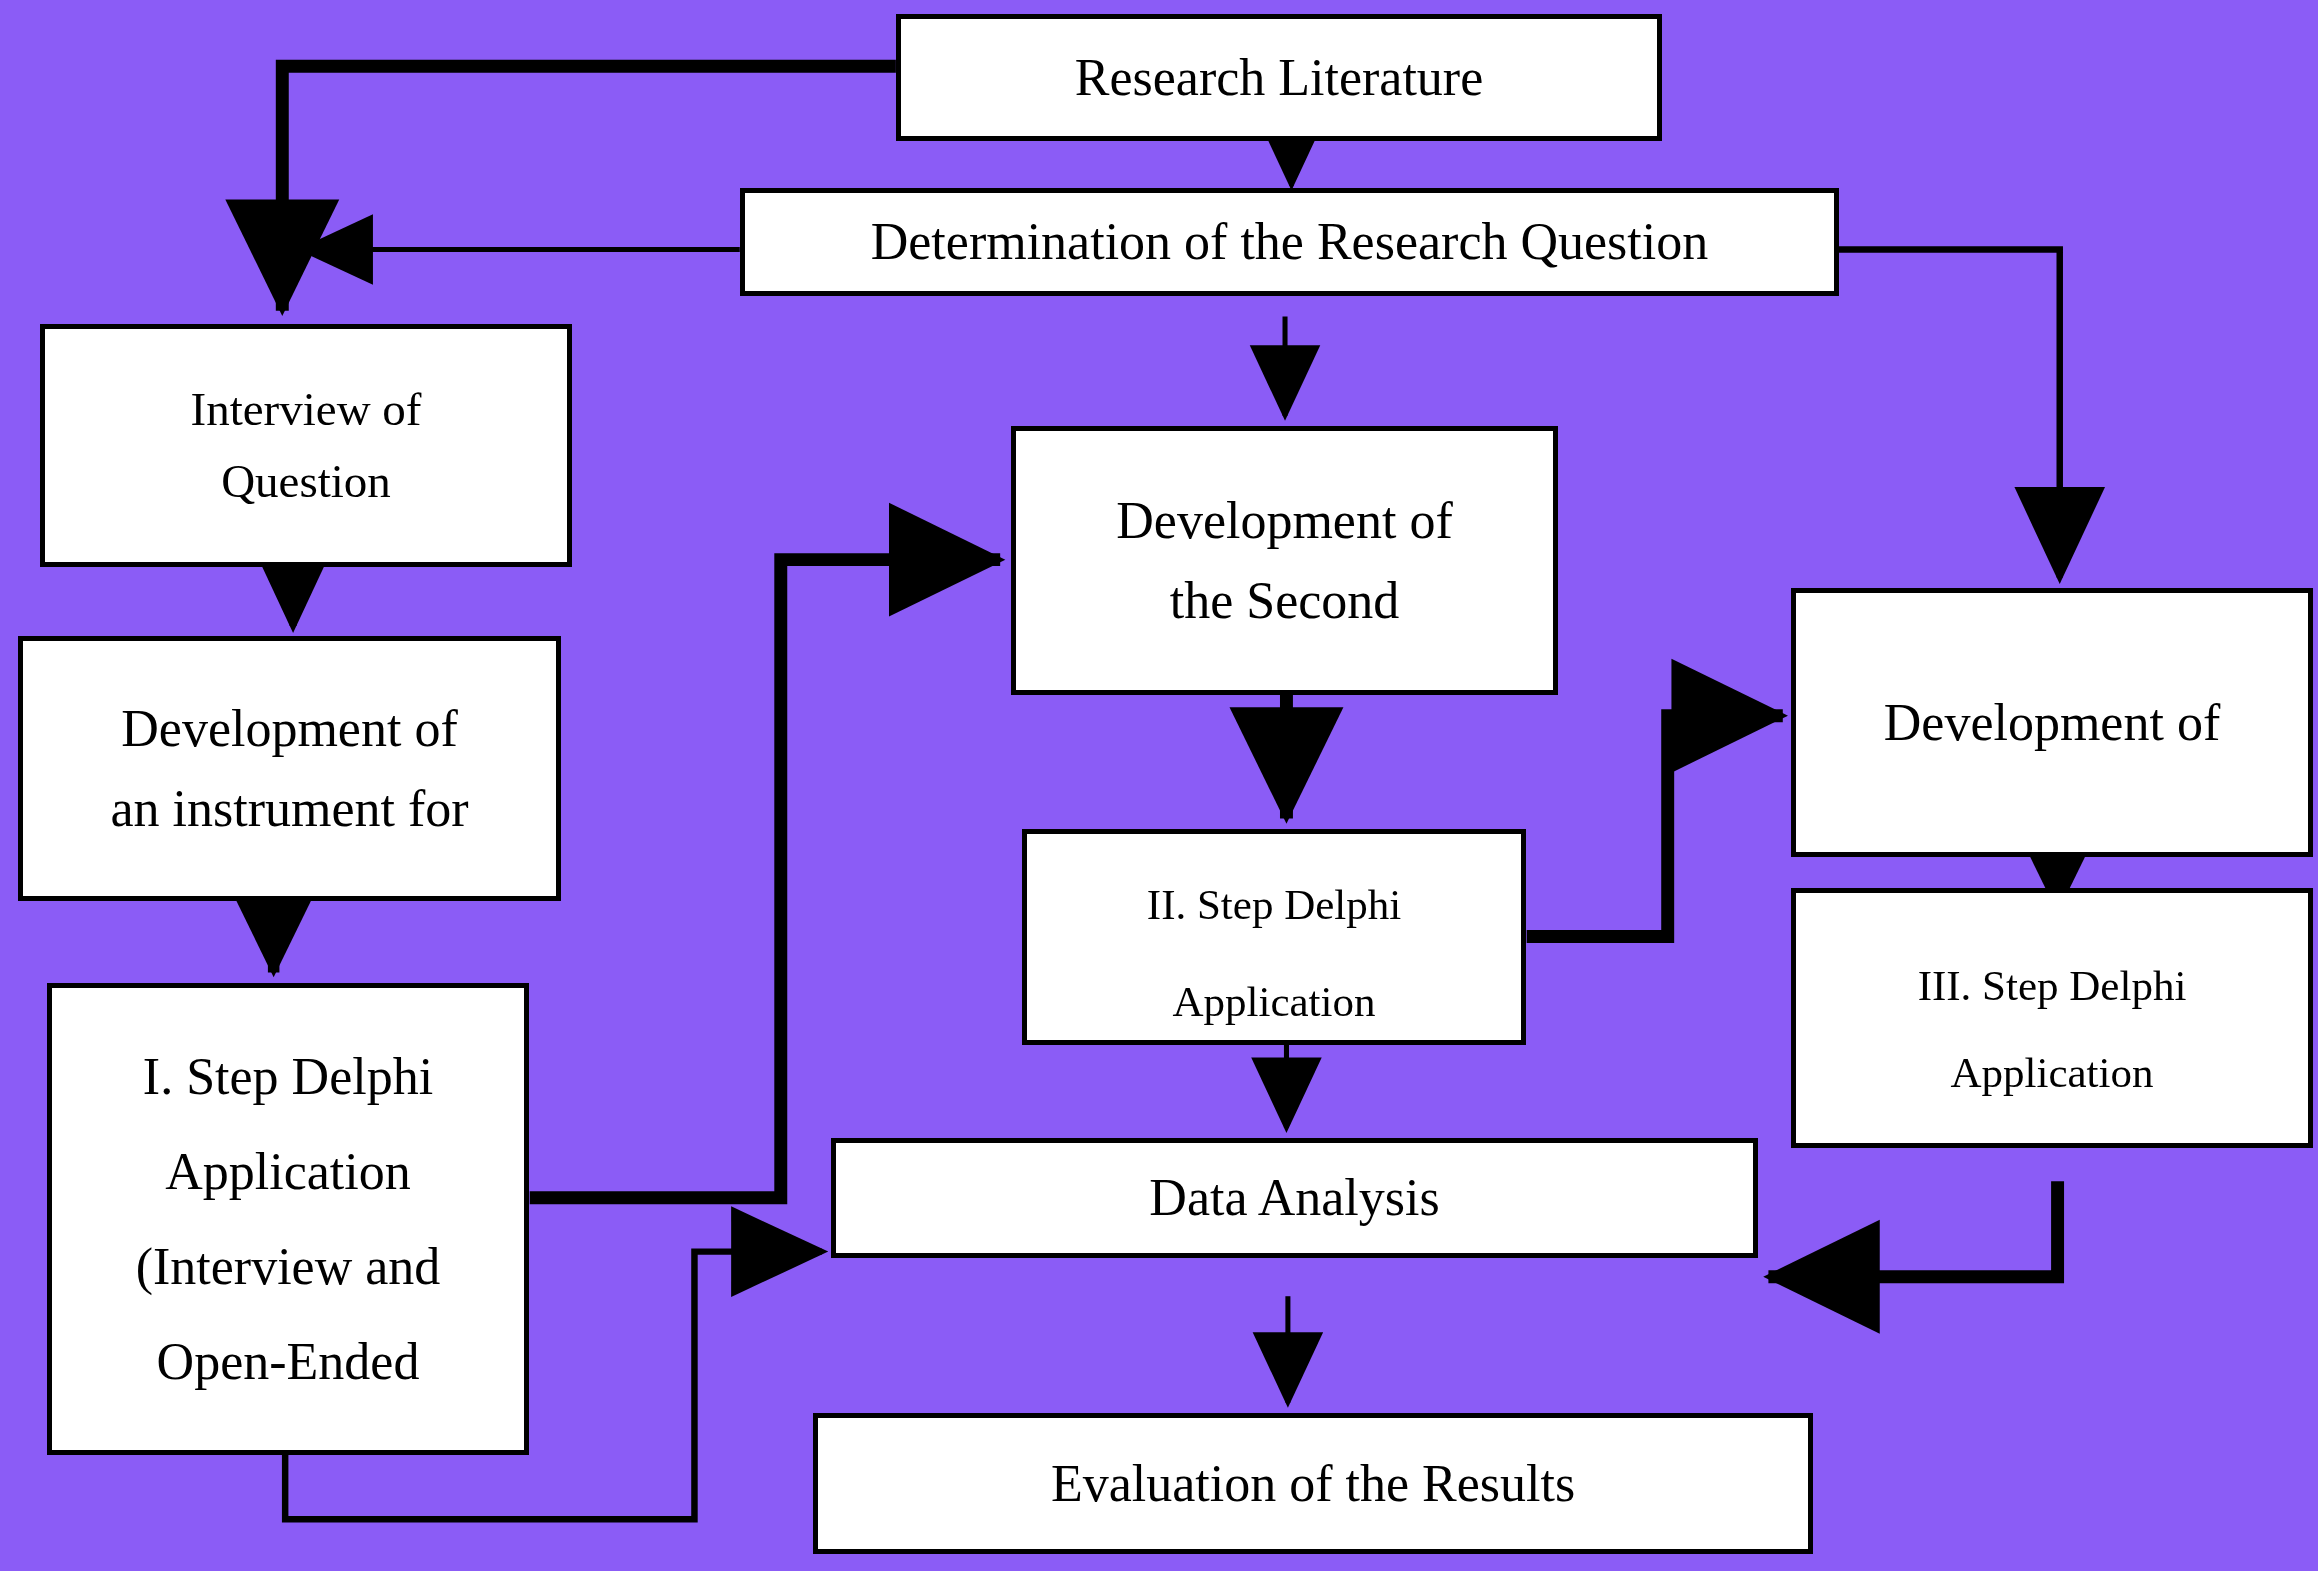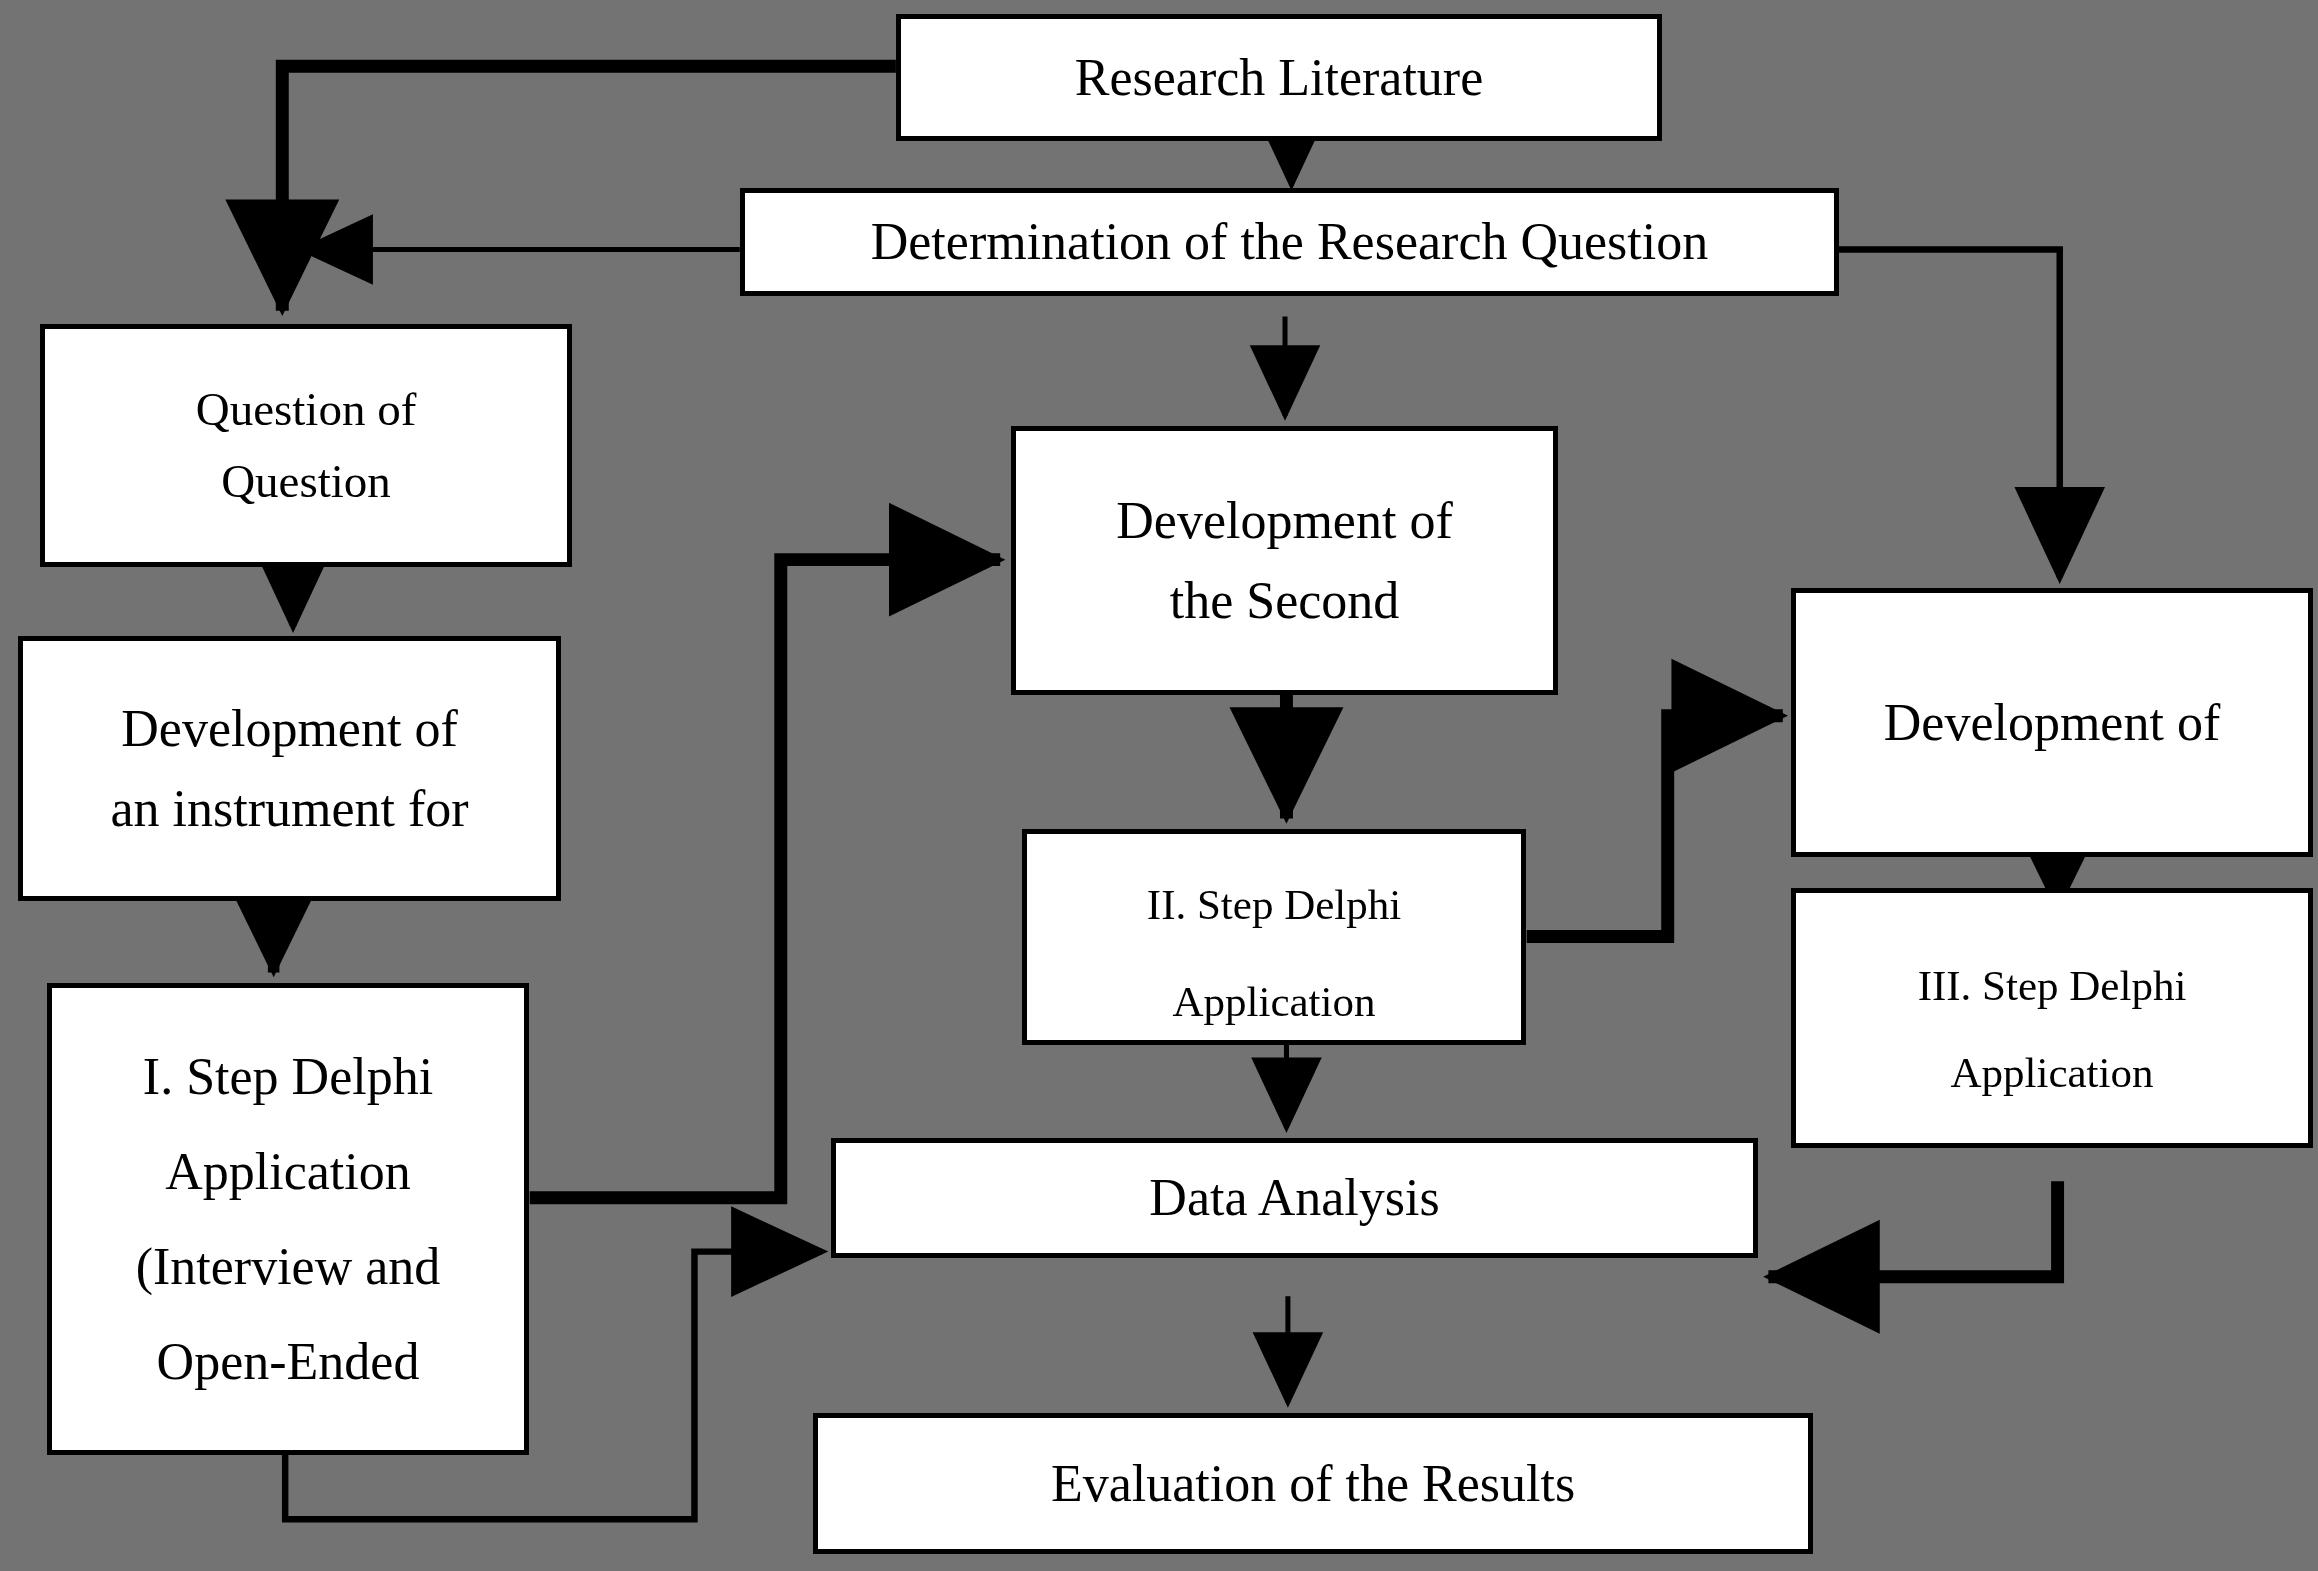--- a/index.html
+++ b/index.html
@@ -4,21 +4,21 @@
 <style>
   html, body {
     margin: 0;
     padding: 0;
     background: #ffffff;
   }
   #canvas {
     position: relative;
     width: 2319px;
     height: 1571px;
-    background: #737373;
+    background: #8b5cf6;
     overflow: hidden;
     font-family: "Liberation Serif", "DejaVu Serif", serif;
   }
   #flow-svg {
     position: absolute;
     left: 0;
     top: 0;
     width: 2319px;
     height: 1571px;
   }
@@ -123,21 +123,21 @@
 
   <div class="node f-lg" style="left:896px; top:14.4px; width:766px; height:127px;">
     <span class="line">Research Literature</span>
   </div>
 
   <div class="node f-lg" style="left:740px; top:188px; width:1099px; height:108px;">
     <span class="line">Determination of the Research Question</span>
   </div>
 
   <div class="node f-md" style="left:40px; top:324px; width:532px; height:243px;">
-    <span class="line">Question of</span>
+    <span class="line">Interview of</span>
     <span class="line">Question</span>
   </div>
 
   <div class="node f-lg" style="left:18px; top:636px; width:543px; height:265px;">
     <span class="line">Development of</span>
     <span class="line">an instrument for</span>
   </div>
 
   <div class="node f-lg" style="left:47px; top:983px; width:482px; height:472px;gap:16px;">
     <span class="line">I. Step Delphi</span>

